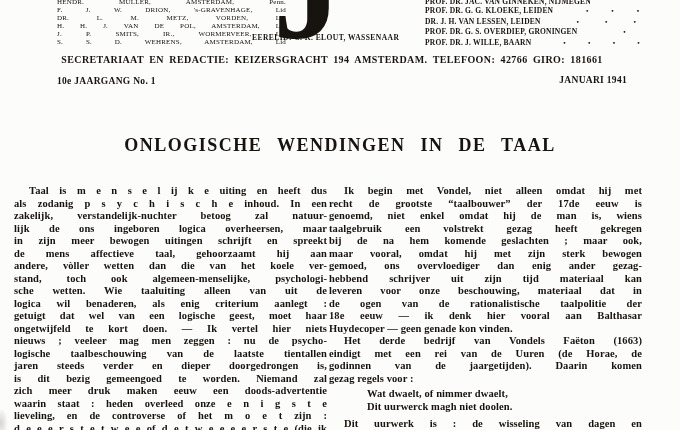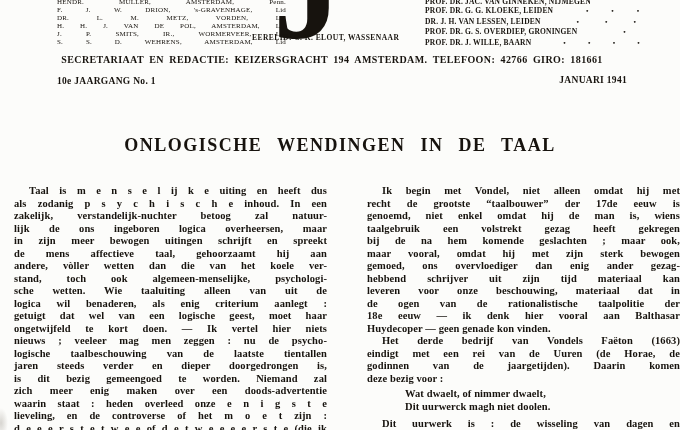--- a/index.html
+++ b/index.html
@@ -36,21 +36,21 @@
   }
   .volume{position:absolute;left:57px;top:76px;font-size:9.5px;font-weight:bold;letter-spacing:.3px;}
   .issue-date{position:absolute;right:53px;top:75px;font-size:9.5px;font-weight:bold;letter-spacing:.3px;}
   
   .article-title{
     position:absolute;left:0;top:135px;width:680px;text-align:center;
     font-size:18px;font-weight:bold;letter-spacing:1.5px;word-spacing:9px;white-space:nowrap;
   }
   .col{position:absolute;top:185px;width:313px;}
   .col-left{left:14px;}
-  .col-right{left:367px;}
+  .col-right{left:329px;}
   .ln{
     font-size:10.5px;font-weight:bold;line-height:12.5px;letter-spacing:.1px;
     text-align:justify;text-align-last:justify;
   }
   .ln.indent{text-indent:15px;}
   .ln.end{text-align-last:left;}
   .ln.verse{text-align:left;text-align-last:left;padding-left:38px;}
   .ln:not(.verse)+.ln.verse{margin-top:3px;}
   .ln.verse+.ln:not(.verse){margin-top:5px;}
   
@@ -131,40 +131,40 @@
     <div class="ln">andere, vòller wetten dan die van het koele ver-</div>
     <div class="ln">stand, toch ook algemeen-menselijke, psychologi-</div>
     <div class="ln">sche wetten. Wie taaluiting alleen van uit de</div>
     <div class="ln">logica wil benaderen, als enig criterium aanlegt :</div>
     <div class="ln">getuigt dat wel van een logische geest, moet haar</div>
     <div class="ln">ongetwijfeld te kort doen. — Ik vertel hier niets</div>
     <div class="ln">nieuws ; veeleer mag men zeggen : nu de psycho-</div>
     <div class="ln">logische taalbeschouwing van de laatste tientallen</div>
     <div class="ln">jaren steeds verder en dieper doorgedrongen is,</div>
     <div class="ln">is dit bezig gemeengoed te worden. Niemand zal</div>
-    <div class="ln">zich meer enig maken over een doods-advertentie</div>
+    <div class="ln">zich meer druk maken eeuw een doods-advertentie</div>
     <div class="ln">waarin staat : heden overleed onze e n i g s t e</div>
     <div class="ln">lieveling, en de controverse of het m o e t zijn :</div>
     <div class="ln">d e e e r s t e t w e e of d e t w e e e e r s t e (die ik</div>
   </div>
 <div class="col col-right">
     <div class="ln indent">Ik begin met Vondel, niet alleen omdat hij met</div>
     <div class="ln">recht de grootste “taalbouwer” der 17de eeuw is</div>
     <div class="ln">genoemd, niet enkel omdat hij de man is, wiens</div>
     <div class="ln">taalgebruik een volstrekt gezag heeft gekregen</div>
     <div class="ln">bij de na hem komende geslachten ; maar ook,</div>
     <div class="ln">maar vooral, omdat hij met zijn sterk bewogen</div>
     <div class="ln">gemoed, ons overvloediger dan enig ander gezag-</div>
     <div class="ln">hebbend schrijver uit zijn tijd materiaal kan</div>
     <div class="ln">leveren voor onze beschouwing, materiaal dat in</div>
     <div class="ln">de ogen van de rationalistische taalpolitie der</div>
     <div class="ln">18e eeuw — ik denk hier vooral aan Balthasar</div>
     <div class="ln end">Huydecoper — geen genade kon vinden.</div>
     <div class="ln indent">Het derde bedrijf van Vondels Faëton (1663)</div>
     <div class="ln">eindigt met een rei van de Uuren (de Horae, de</div>
     <div class="ln">godinnen van de jaargetijden). Daarin komen</div>
-    <div class="ln end">deze bezig voor :</div>
+    <div class="ln end">gezag regels voor :</div>
     <div class="ln verse">Wat dwaelt, of nimmer dwaelt,</div>
     <div class="ln verse">Dit uurwerck magh niet doolen.</div>
     <div class="ln indent">Dit uurwerk is : de wisseling van dagen en</div>
   </div>
 
 <div class="scan-smudge"></div>
 
 </body></html>

